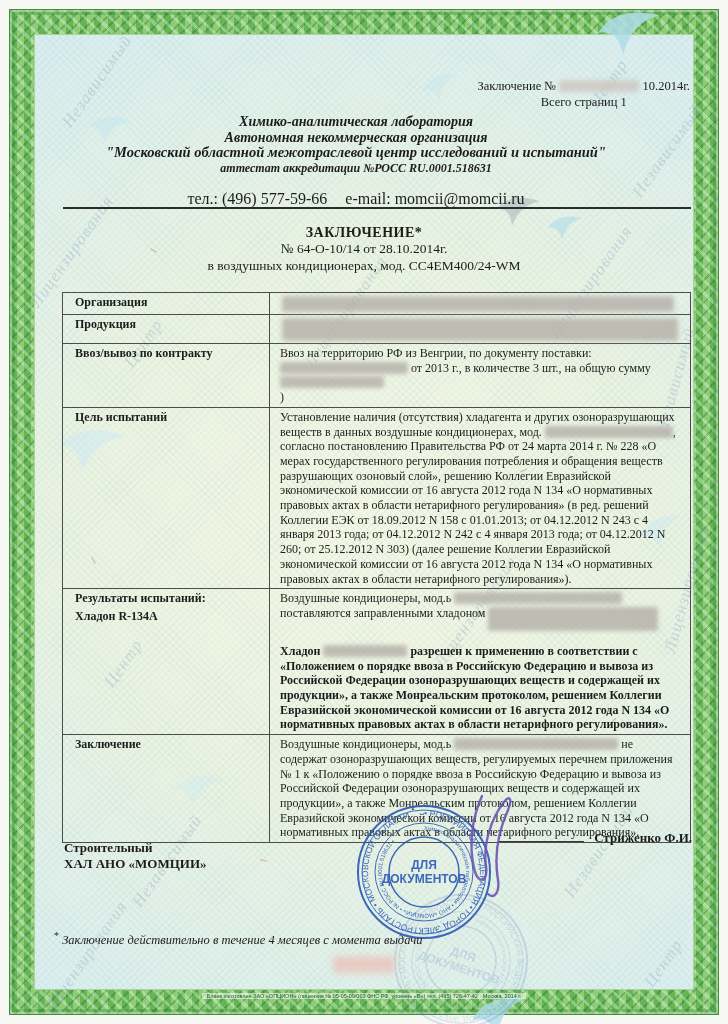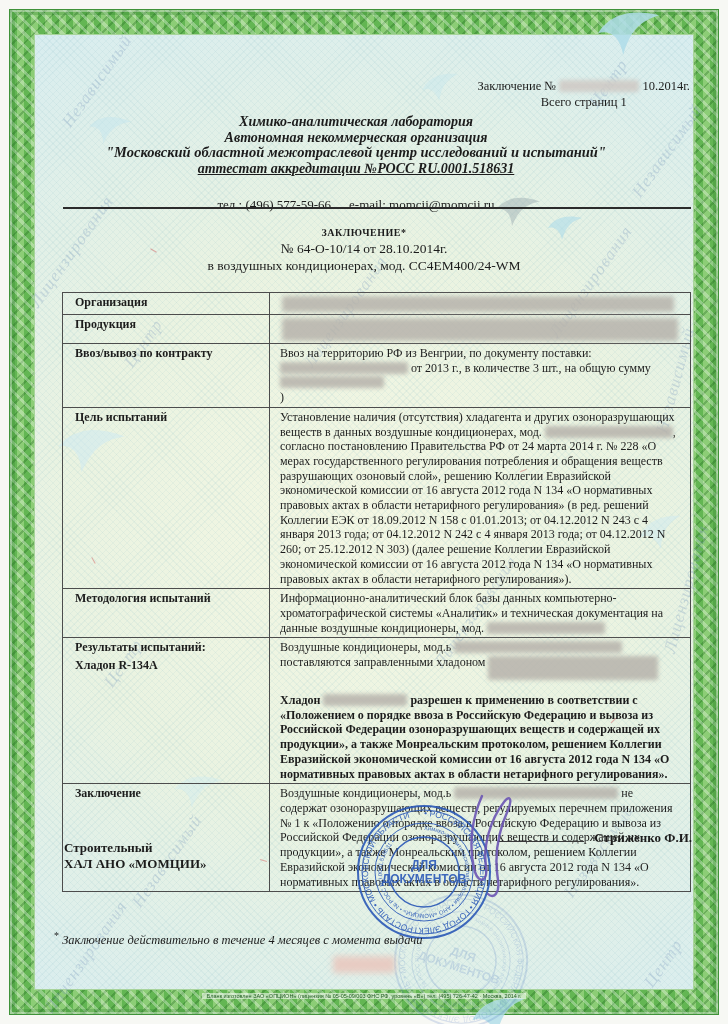--- a/index.html
+++ b/index.html
@@ -36,27 +36,27 @@
   }
   .birds{position:absolute;left:0;top:0;z-index:2;pointer-events:none;}
   .fiber{position:absolute;width:7px;height:1px;background:rgba(215,110,110,.55);z-index:2;}
   
   .content{position:absolute;inset:34px;z-index:3;}
   .abs{position:absolute;}
   .report-no{top:44px;right:4px;text-align:center;font-size:12.5px;line-height:16px;}
   .letterhead{top:80px;left:0;right:16px;text-align:center;}
   .lh-b{font-weight:bold;font-style:italic;font-size:14px;line-height:15.5px;}
   .lh-b3{font-weight:bold;font-style:italic;font-size:14.5px;line-height:15.5px;}
-  .lh-acc{font-weight:bold;font-style:italic;font-size:14px;line-height:15px;text-decoration:underline;}
+  .lh-acc{font-weight:bold;font-style:italic;font-size:12px;line-height:15px;}
   .lh-adr{font-size:13px;margin-top:3px;}
-  .lh-tel{font-size:13px;margin-top:21px;}
+  .lh-tel{font-size:16px;margin-top:14px;}
   .tel-gap{display:inline-block;width:18px;}
   .rule{top:173px;left:29px;right:3px;border-top:2px solid #2b2b2b;}
   .doc-title{top:190px;left:0;right:0;text-align:center;}
-  .dt-h{font-weight:bold;font-size:10px;line-height:17px;letter-spacing:.5px;}
+  .dt-h{font-weight:bold;font-size:14px;line-height:17px;letter-spacing:.5px;}
   .dt-l{font-size:13.5px;line-height:16.5px;}
   
   table.details{
     top:258px;left:28px;position:absolute;width:629px;
     border-collapse:collapse;table-layout:fixed;
   }
   table.details td{
     border:1px solid #4c4c4c;vertical-align:top;
     font-size:12px;line-height:14.7px;
   }
@@ -194,27 +194,20 @@
         <span>)</span>
       </td>
     </tr>
     <tr class="h162">
       <td class="lbl">Цель испытаний</td>
       <td class="val">
         <span>Установление наличия (отсутствия) хладагента и других  озоноразрушающих веществ в данных воздушные кондиционерах, мод.</span>
         <span class="rd" style="width:128px"></span><span>, согласно постановлению Правительства РФ от 24 марта 2014 г. № 228 «О мерах государственного регулирования потребления и обращения веществ разрушающих озоновый слой», решению Коллегии Евразийской экономической комиссии от 16 августа 2012 года N 134 «О нормативных правовых актах в области нетарифного регулирования» (в ред. решений Коллегии ЕЭК от 18.09.2012 N 158 с 01.01.2013; от 04.12.2012 N 243 с 4 января 2013 года; от 04.12.2012 N 242 с 4 января 2013 года; от 04.12.2012 N 260; от 25.12.2012 N 303) (далее решение Коллегии Евразийской экономической комиссии от 16 августа 2012 года N 134 «О нормативных правовых актах в области нетарифного регулирования»).</span>
       </td>
     </tr>
-    <tr class="h45b">
-      <td class="lbl">Методология испытаний</td>
-      <td class="val">
-        <span>Информационно-аналитический блок базы данных компьютерно-хроматографической системы «Аналитик» и техническая документация на данные воздушные кондиционеры, мод.</span>
-        <span class="rd" style="width:118px"></span>
-      </td>
-    </tr>
     <tr class="h128">
       <td class="lbl">
         <div>Результаты испытаний:</div>
         <div class="lbl2">Хладон R-134A</div>
       </td>
       <td class="val">
         <div>
           <span>Воздушные кондиционеры, мод.ь</span>
           <span class="rd" style="width:168px"></span>
           <span>поставляются заправленными хладоном</span>

